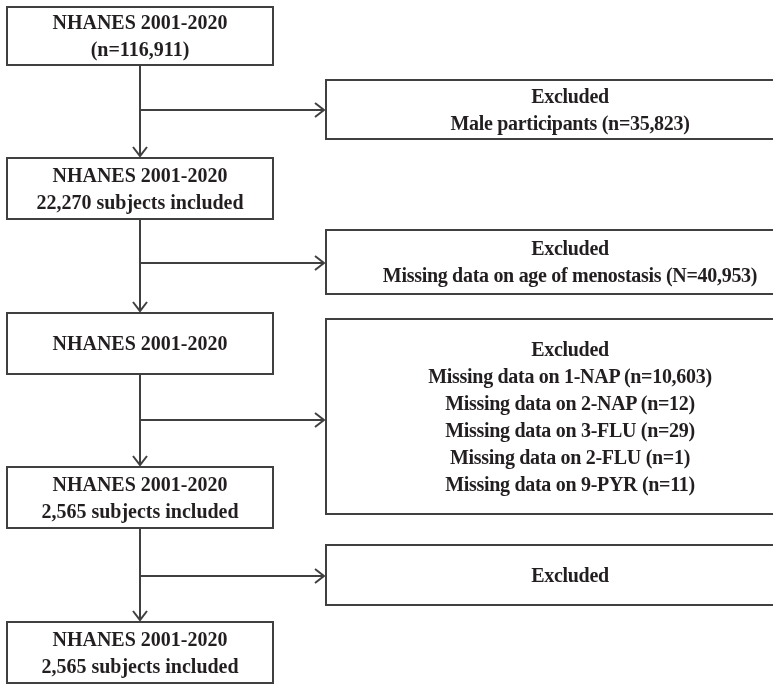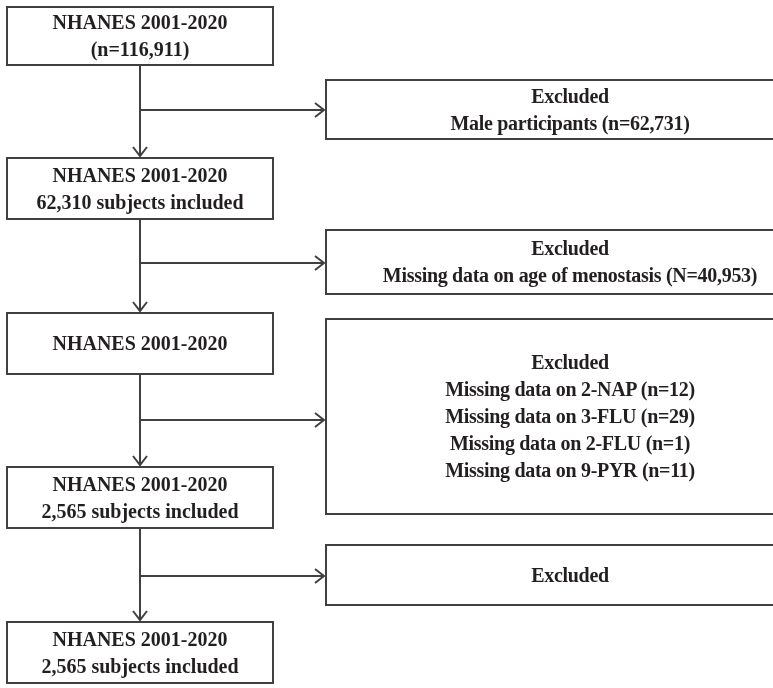--- a/index.html
+++ b/index.html
@@ -105,49 +105,50 @@
     </g>
   </svg>
 
   <div class="box lbox" id="lbox-0">
     <div class="ln">NHANES 2001-2020</div>
     <div class="ln">(n=116,911)</div>
   </div>
 
   <div class="box lbox" id="lbox-1">
     <div class="ln">NHANES 2001-2020</div>
-    <div class="ln">62,310 subjects included</div>
+    <div class="ln">22,270 subjects included</div>
   </div>
 
   <div class="box lbox" id="lbox-2">
     <div class="ln">NHANES 2001-2020</div>
   </div>
 
   <div class="box lbox" id="lbox-3">
     <div class="ln">NHANES 2001-2020</div>
     <div class="ln">2,565 subjects included</div>
   </div>
 
   <div class="box lbox" id="lbox-4">
     <div class="ln">NHANES 2001-2020</div>
     <div class="ln">2,565 subjects included</div>
   </div>
 
   <div class="box rbox" id="rbox-0">
     <div class="ln">Excluded</div>
-    <div class="ln">Male participants (n=62,731)</div>
+    <div class="ln">Male participants (n=35,823)</div>
   </div>
 
   <div class="box rbox" id="rbox-1">
     <div class="ln">Excluded</div>
     <div class="ln">Missing data on age of menostasis (N=40,953)</div>
   </div>
 
   <div class="box rbox" id="rbox-2">
     <div class="ln">Excluded</div>
+    <div class="ln">Missing data on 1-NAP (n=10,603)</div>
     <div class="ln">Missing data on 2-NAP (n=12)</div>
     <div class="ln">Missing data on 3-FLU (n=29)</div>
     <div class="ln">Missing data on 2-FLU (n=1)</div>
     <div class="ln">Missing data on 9-PYR (n=11)</div>
   </div>
 
   <div class="box rbox" id="rbox-3">
     <div class="ln">Excluded</div>
   </div>
 

